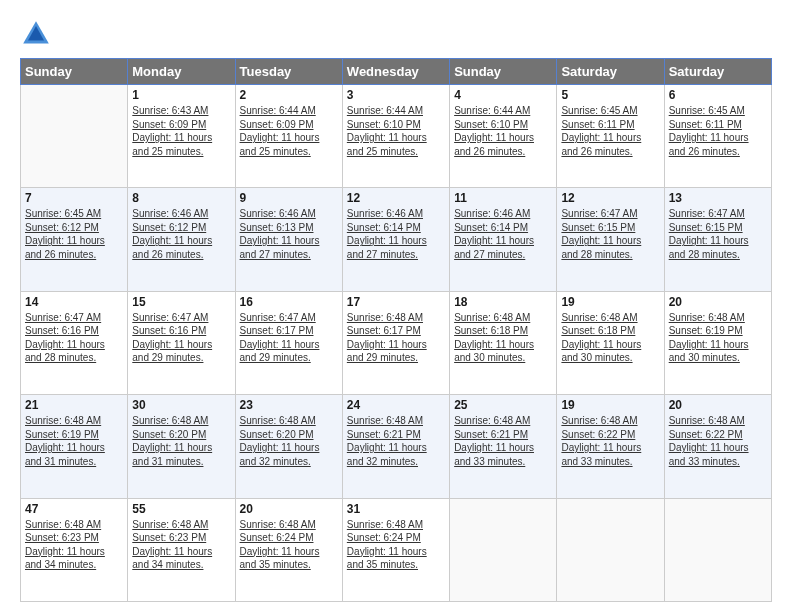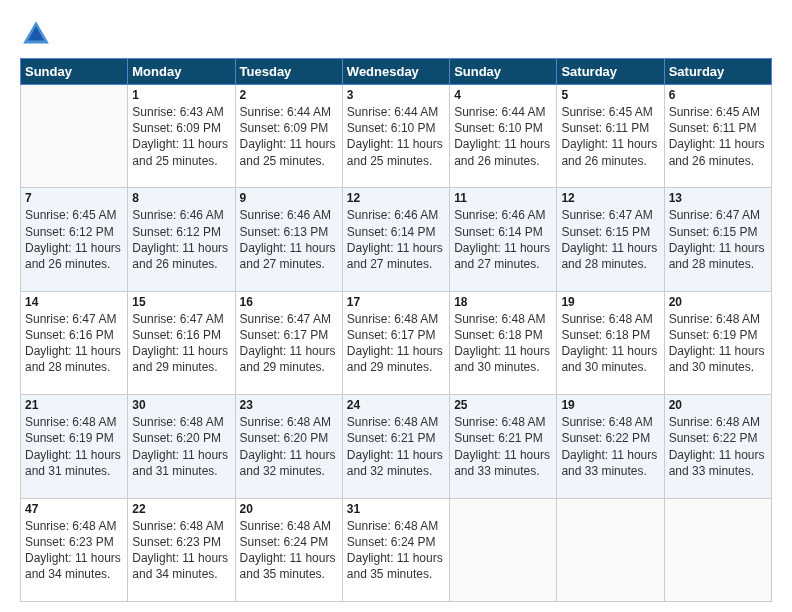--- a/index.html
+++ b/index.html
@@ -56,21 +56,21 @@
       margin-top: 2px;
     }
     .calendar {
       flex: 1;
       border: 1px solid #ccc;
       border-collapse: collapse;
       width: 100%;
       table-layout: fixed;
     }
     .calendar th {
-      background: #0c4a6e;
+      background: #737373;
       color: #fff;
       font-size: 13px;
       font-weight: bold;
       padding: 5px 4px;
       text-align: left;
       border: 1px solid #5580d0;
     }
     .calendar td {
       border: 1px solid #ccc;
       vertical-align: top;
@@ -83,23 +83,24 @@
       background: #f9f9f9;
     }
     .day-number {
       font-size: 12px;
       font-weight: bold;
       color: #1a1a1a;
       display: block;
       margin-bottom: 2px;
     }
     .day-info {
-      font-size: 12px;
+      font-size: 10px;
       color: #333;
       line-height: 1.35;
+      text-decoration: underline;
     }
     .row-alt td {
       background: #f0f4fb;
     }
   </style>
 </head>
 <body>
 
 <div class="page">
   <div class="header">
@@ -332,21 +333,21 @@
         </tr>
         <tr>
           <td>
             <span class="day-number">47</span>
             <div class="day-info" style="white-space: pre-line;">Sunrise: 6:48 AM
 Sunset: 6:23 PM
 Daylight: 11 hours
 and 34 minutes.</div>
           </td>
           <td>
-            <span class="day-number">22</span>
+            <span class="day-number">55</span>
             <div class="day-info" style="white-space: pre-line;">Sunrise: 6:48 AM
 Sunset: 6:23 PM
 Daylight: 11 hours
 and 34 minutes.</div>
           </td>
           <td>
             <span class="day-number">20</span>
             <div class="day-info" style="white-space: pre-line;">Sunrise: 6:48 AM
 Sunset: 6:24 PM
 Daylight: 11 hours

